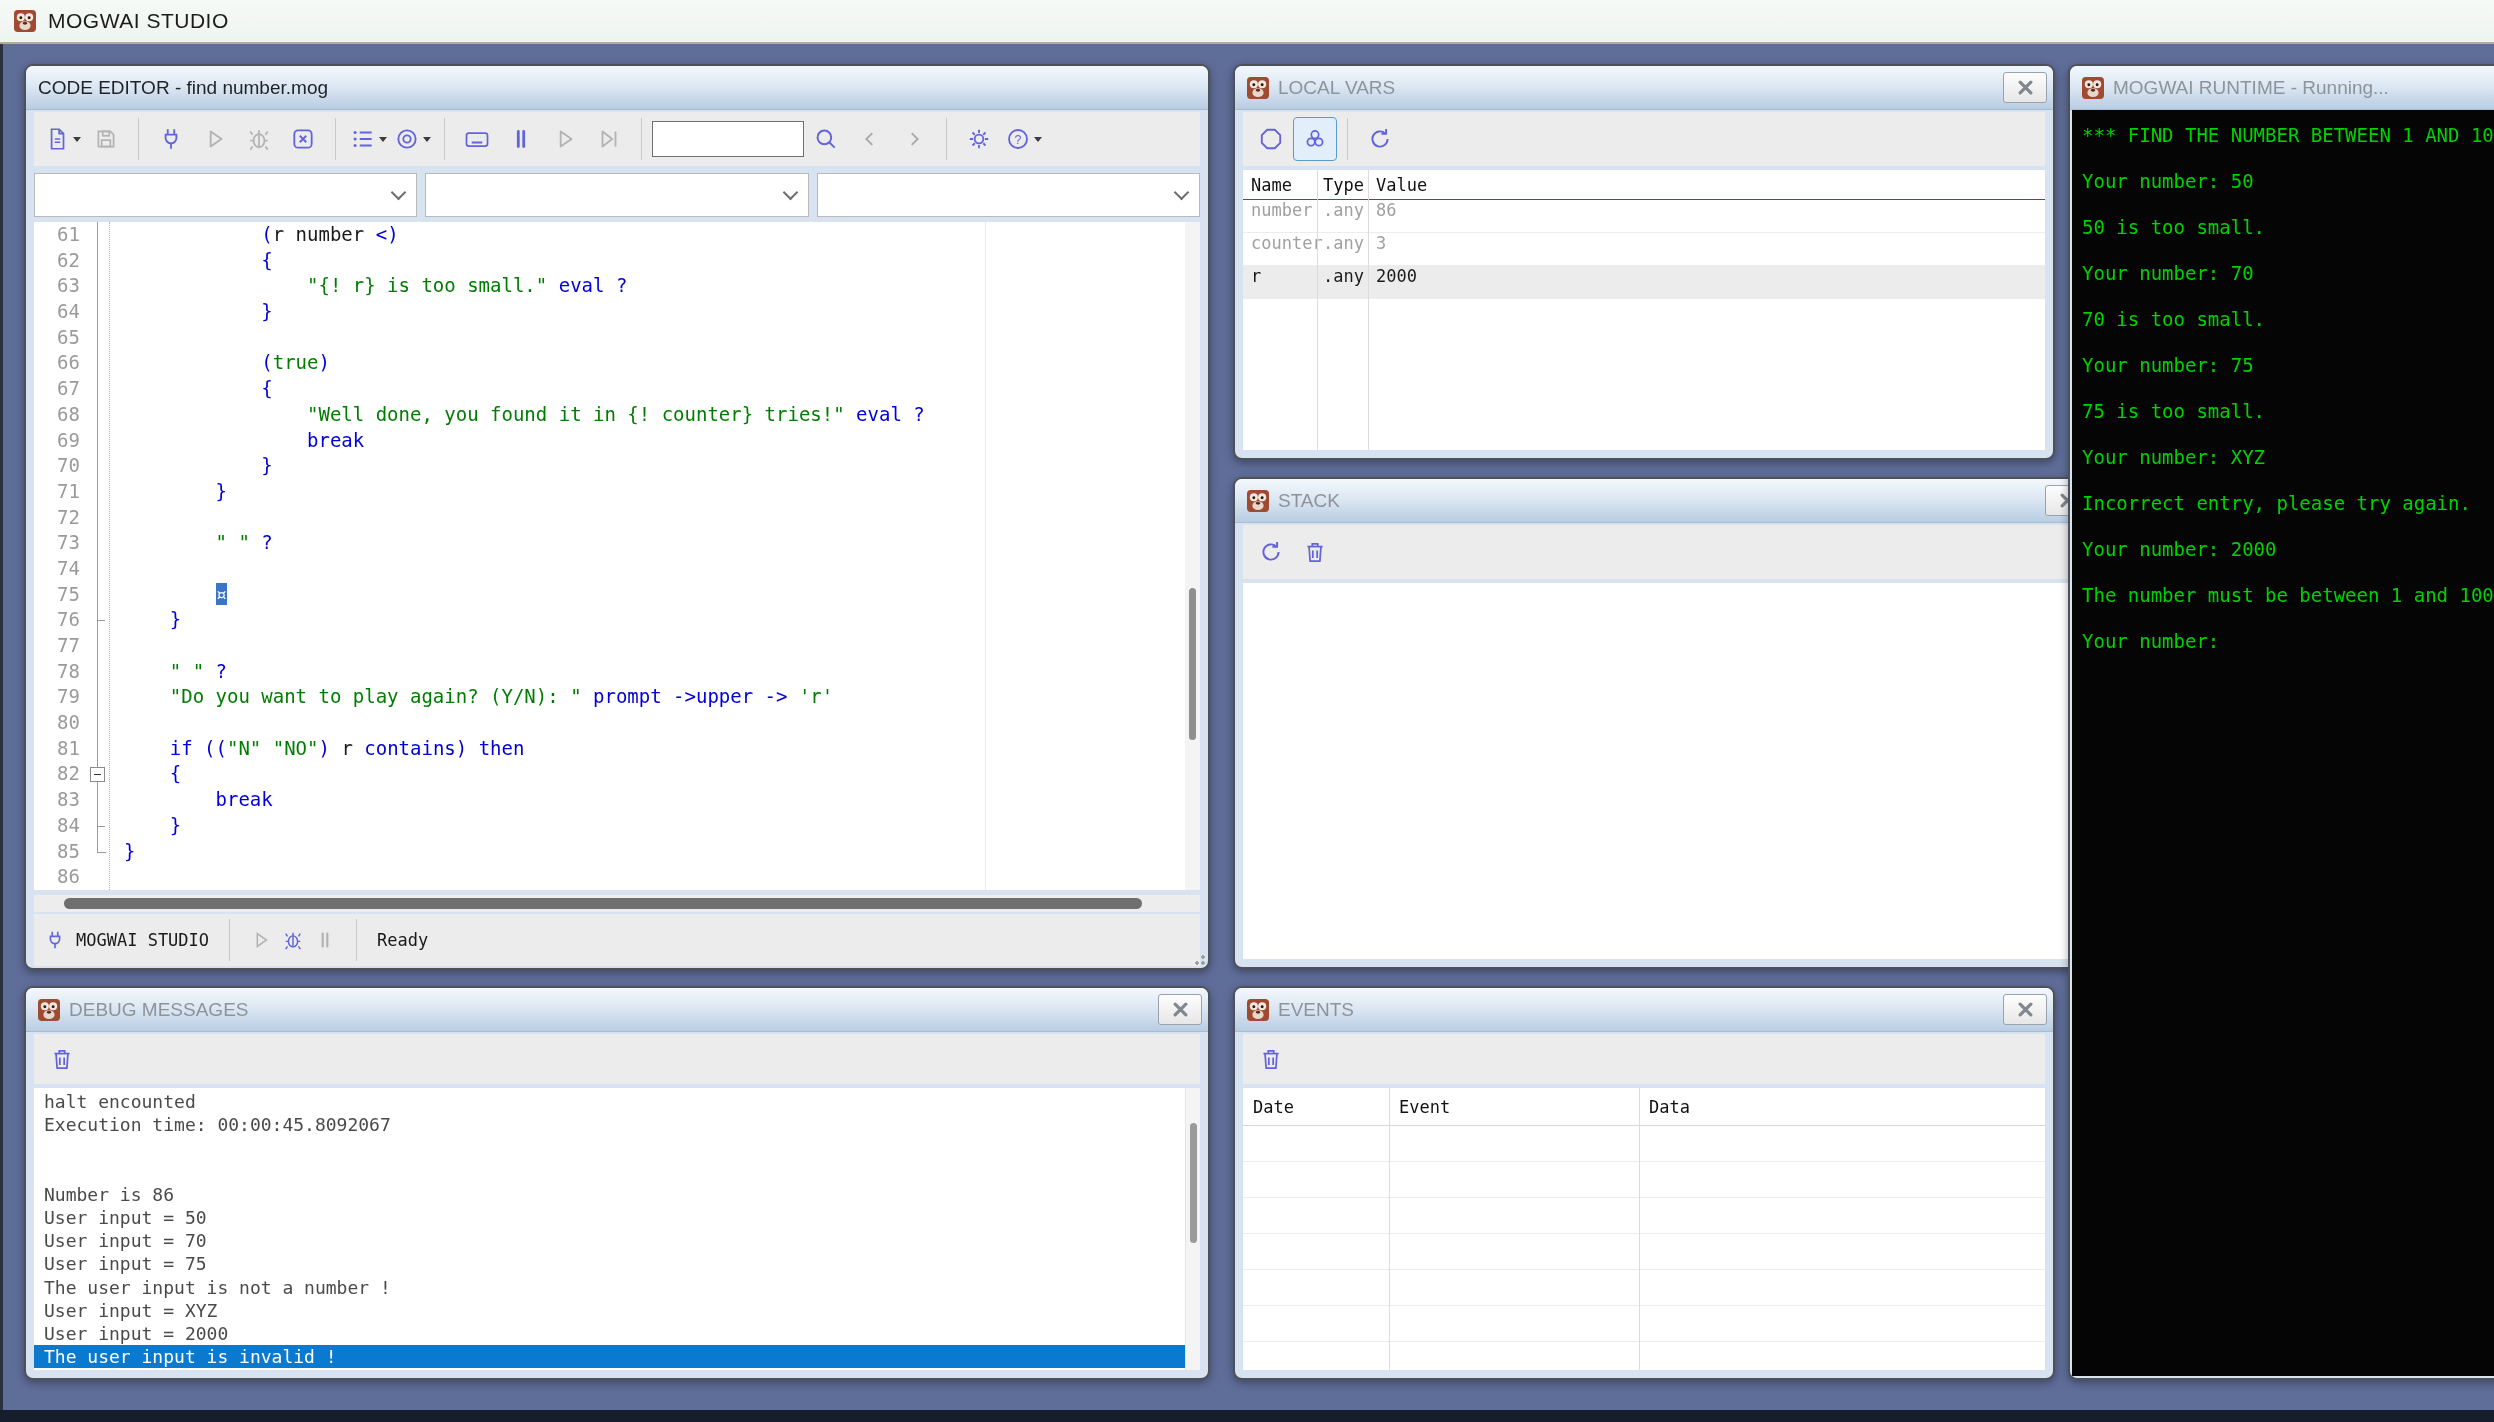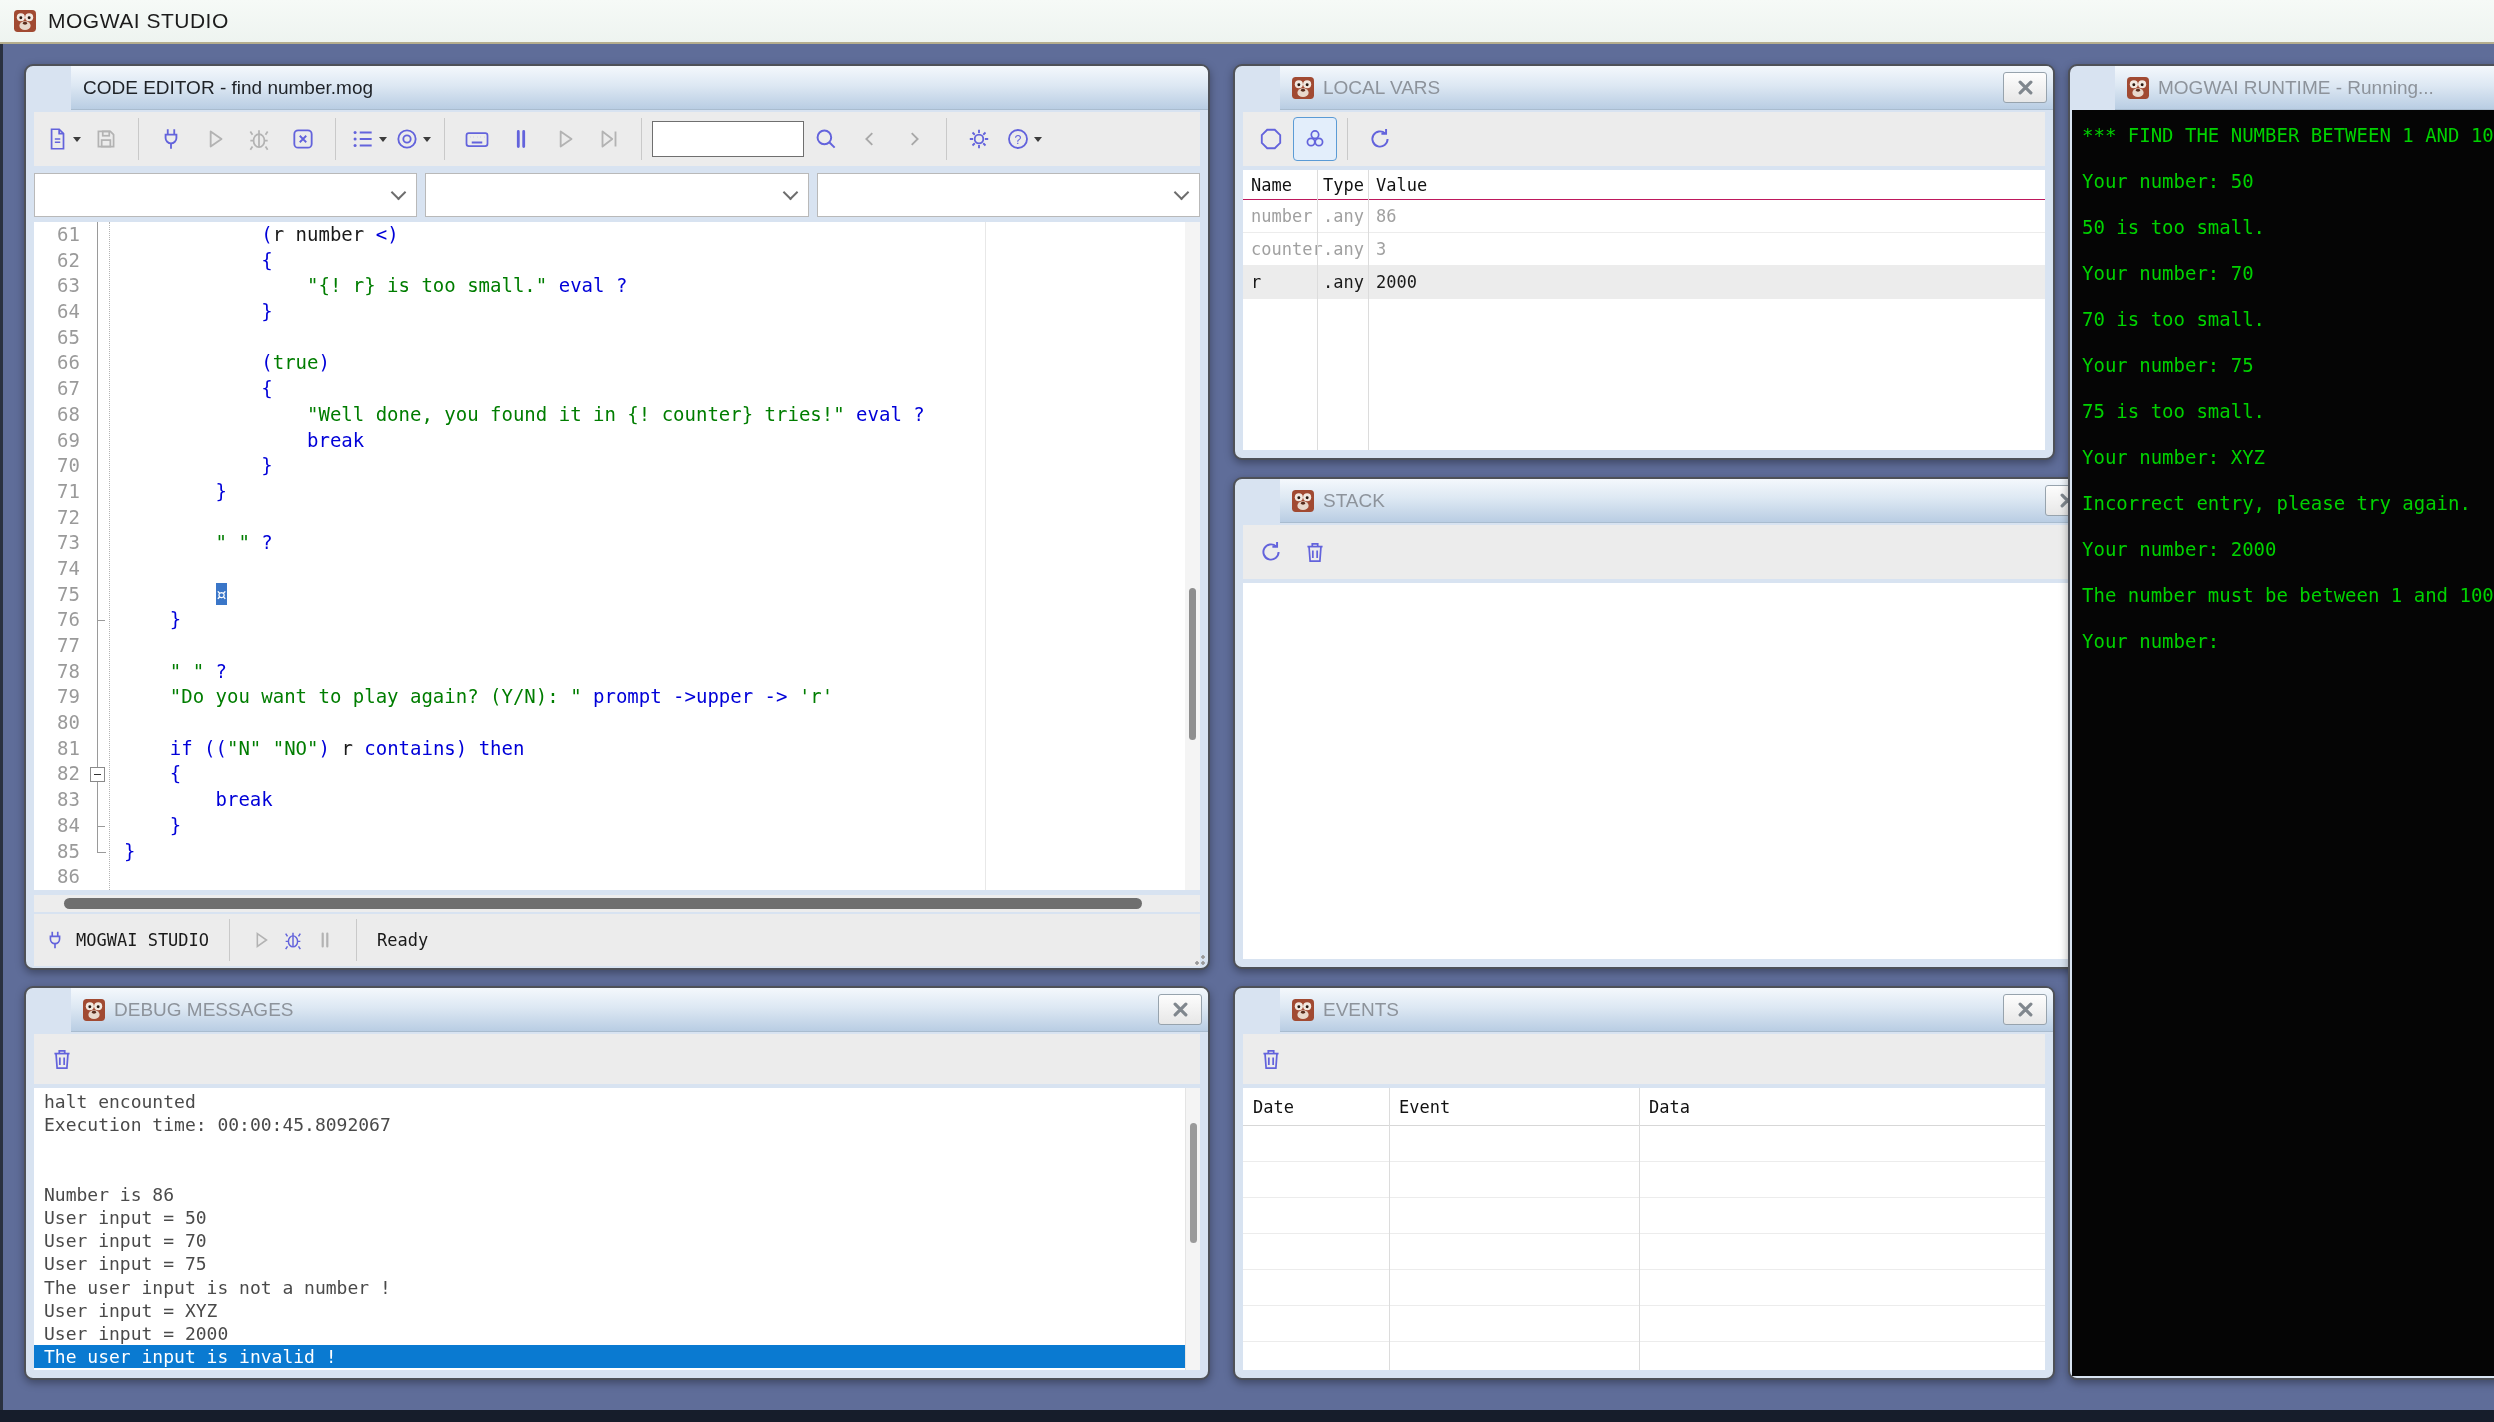--- a/index.html
+++ b/index.html
@@ -15,21 +15,21 @@
   .edge-left { position:absolute; left:0; top:44px; bottom:0; width:3px; background:#2a3140; }
 
   
   .mog { width:22px; height:22px; display:inline-block; flex:0 0 auto; }
 
   
   .panel { position:absolute; background:#d8e3f1; border:2px solid #4e5158; border-radius:9px;
     box-shadow:0 3px 8px rgba(0,0,0,.35); overflow:hidden; }
   .phead { position:absolute; top:0; left:0; right:0; height:44px;
     background:linear-gradient(#f4f8fc 0%, #dde8f3 45%, #b9cde3 100%);
-    border-bottom:1px solid #a9bccf; display:flex; align-items:center; gap:9px; padding:4px 12px;margin-left:45px; }
+    border-bottom:1px solid #a9bccf; display:flex; align-items:center; gap:9px; padding:4px 12px; }
   .ptitle { font-size:19px; color:#8d939b; white-space:nowrap; }
   .editor-title { color:#1f2328; }
   .close-btn { position:absolute; right:6px; top:6px; width:44px; height:31px;
     background:linear-gradient(#fdfdfd,#e7e7e7); border:1px solid #97a3ad; border-radius:3px;
     display:flex; align-items:center; justify-content:center; }
   .toolbar { position:absolute; left:8px; right:8px; top:46px; height:54px; background:#ececec;
     display:flex; align-items:center; padding:0 6px; }
   .tbtn { width:44px; height:44px; display:flex; align-items:center; justify-content:center; border-radius:4px; }
   .tbtn.selected { border:1px solid #5b9bd5; background:#e3eefb; }
   .tsep { width:1px; height:42px; background:#c9c9c9; margin:0 10px; flex:0 0 auto; }
@@ -68,21 +68,21 @@
     background:
       radial-gradient(circle at 9px 3px, #9a9a9a 1.5px, transparent 2px),
       radial-gradient(circle at 9px 9px, #9a9a9a 1.5px, transparent 2px),
       radial-gradient(circle at 3px 9px, #9a9a9a 1.5px, transparent 2px); }
 
   
   #localvars { left:1233px; top:64px; width:822px; height:396px; }
   .vars-table { position:absolute; left:8px; right:8px; top:104px; bottom:8px; background:#fff;
     font-family:"DejaVu Sans Mono", monospace; font-size:17px; }
   .vt-head { display:flex; height:30px; align-items:center; border-bottom:1px solid #be185d; color:#111; }
-  .vrow { display:flex; height:33px; align-items:center; border-bottom:1px solid #ececec; color:#a0a0a0; }
+  .vrow { display:flex; height:33px; border-bottom:1px solid #ececec; color:#a0a0a0; }
   .vrow.dark { color:#1a1a1a; } .vrow.selectedrow { background:#ececec; }
   .cell-name { width:74px; padding-left:8px; flex:0 0 auto; }
   .cell-type { width:51px; padding-left:6px; flex:0 0 auto; }
   .cell-value { flex:1; padding-left:8px; }
   .vline { position:absolute; top:0; bottom:0; width:1px; background:#dcdcdc; }
 
   #stack { left:1233px; top:477px; width:864px; height:492px; }
   .empty-body { position:absolute; left:8px; right:8px; top:104px; bottom:8px; background:#fff; }
 
   #events { left:1233px; top:986px; width:822px; height:394px; }

